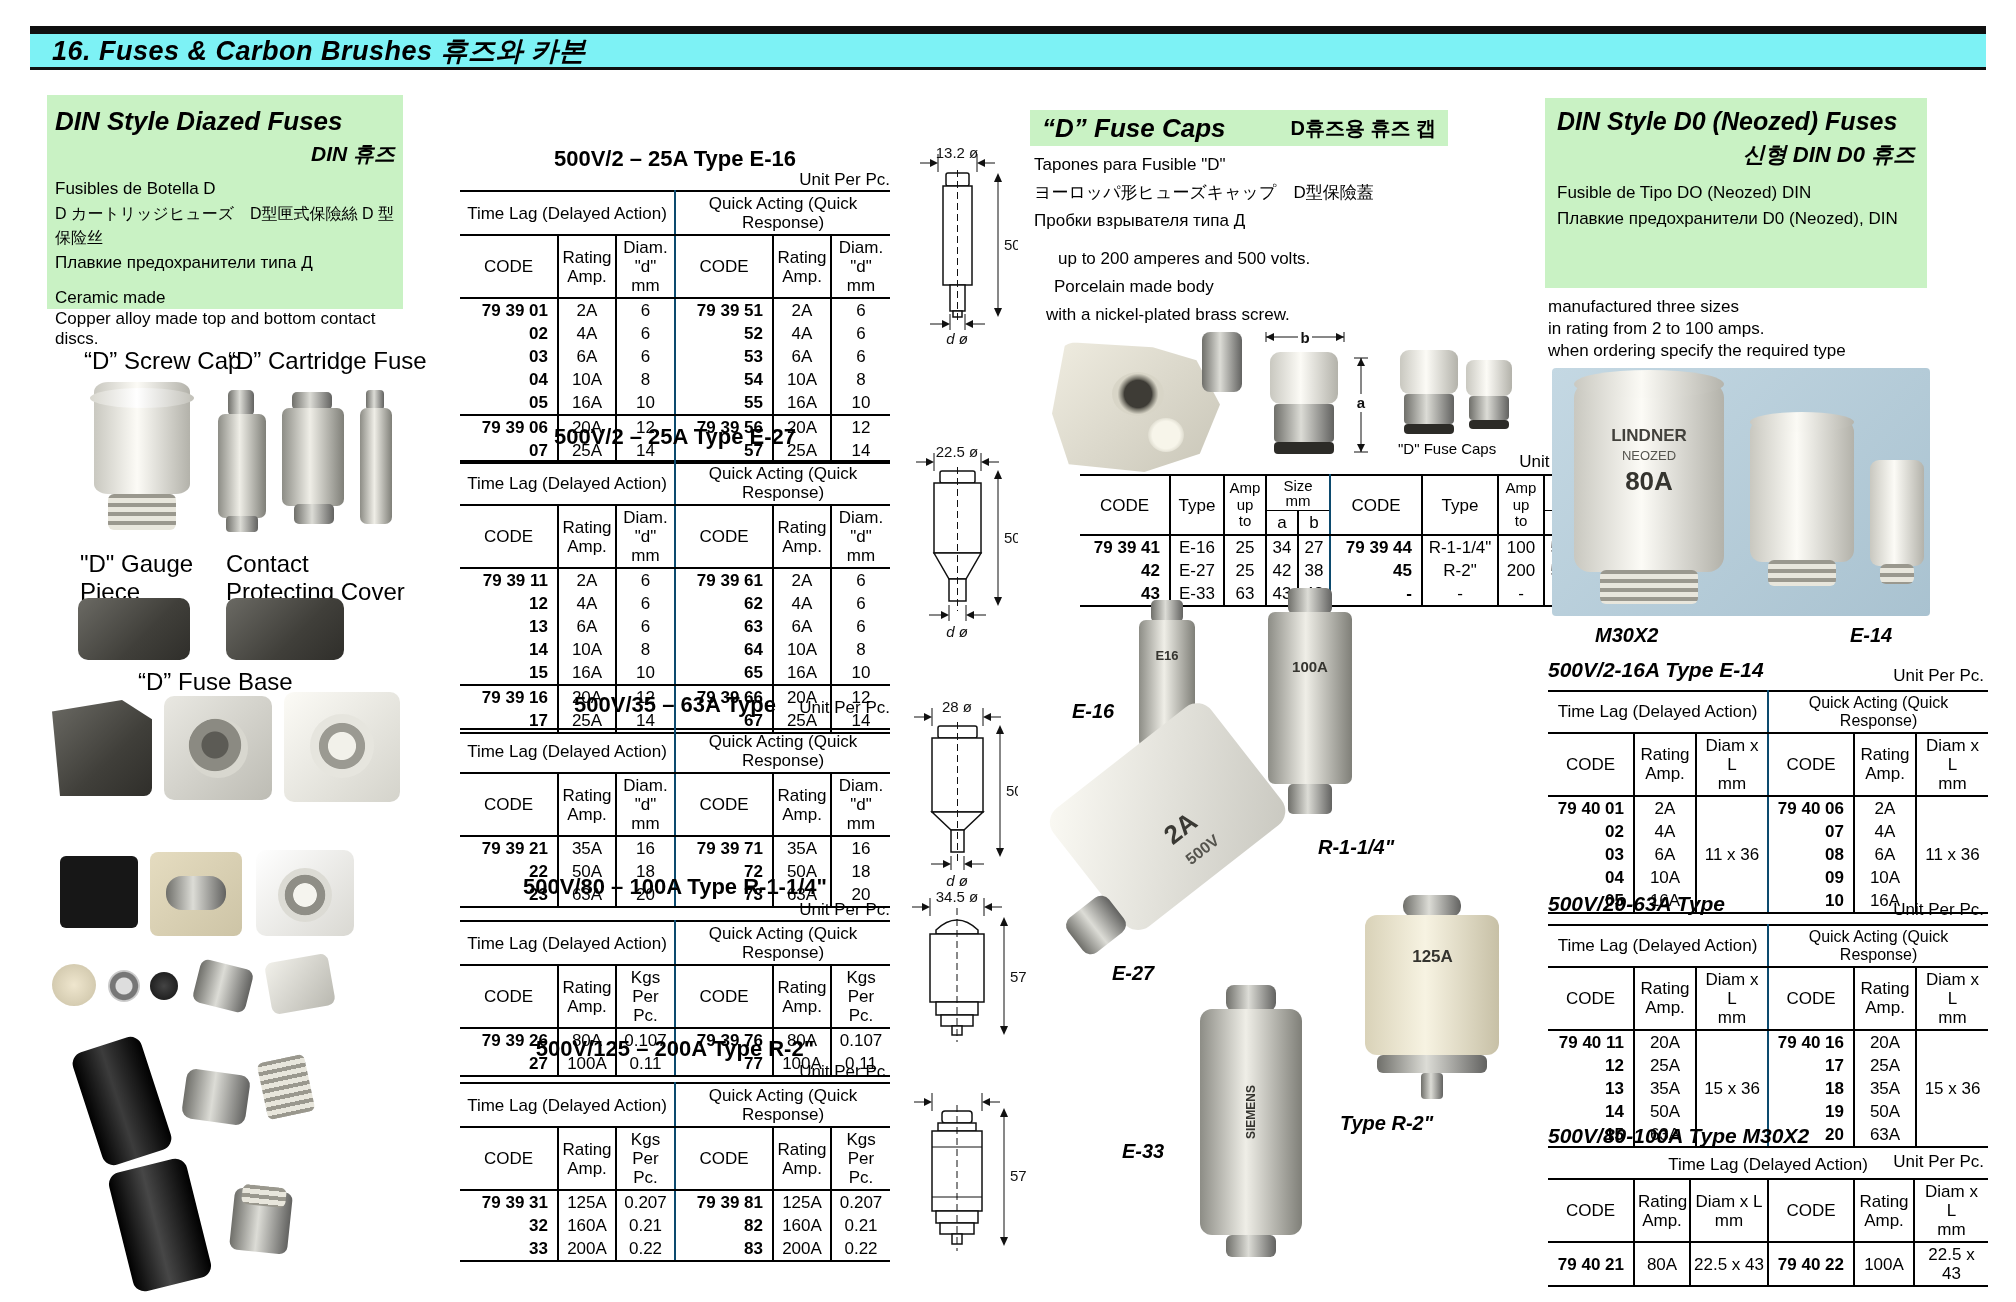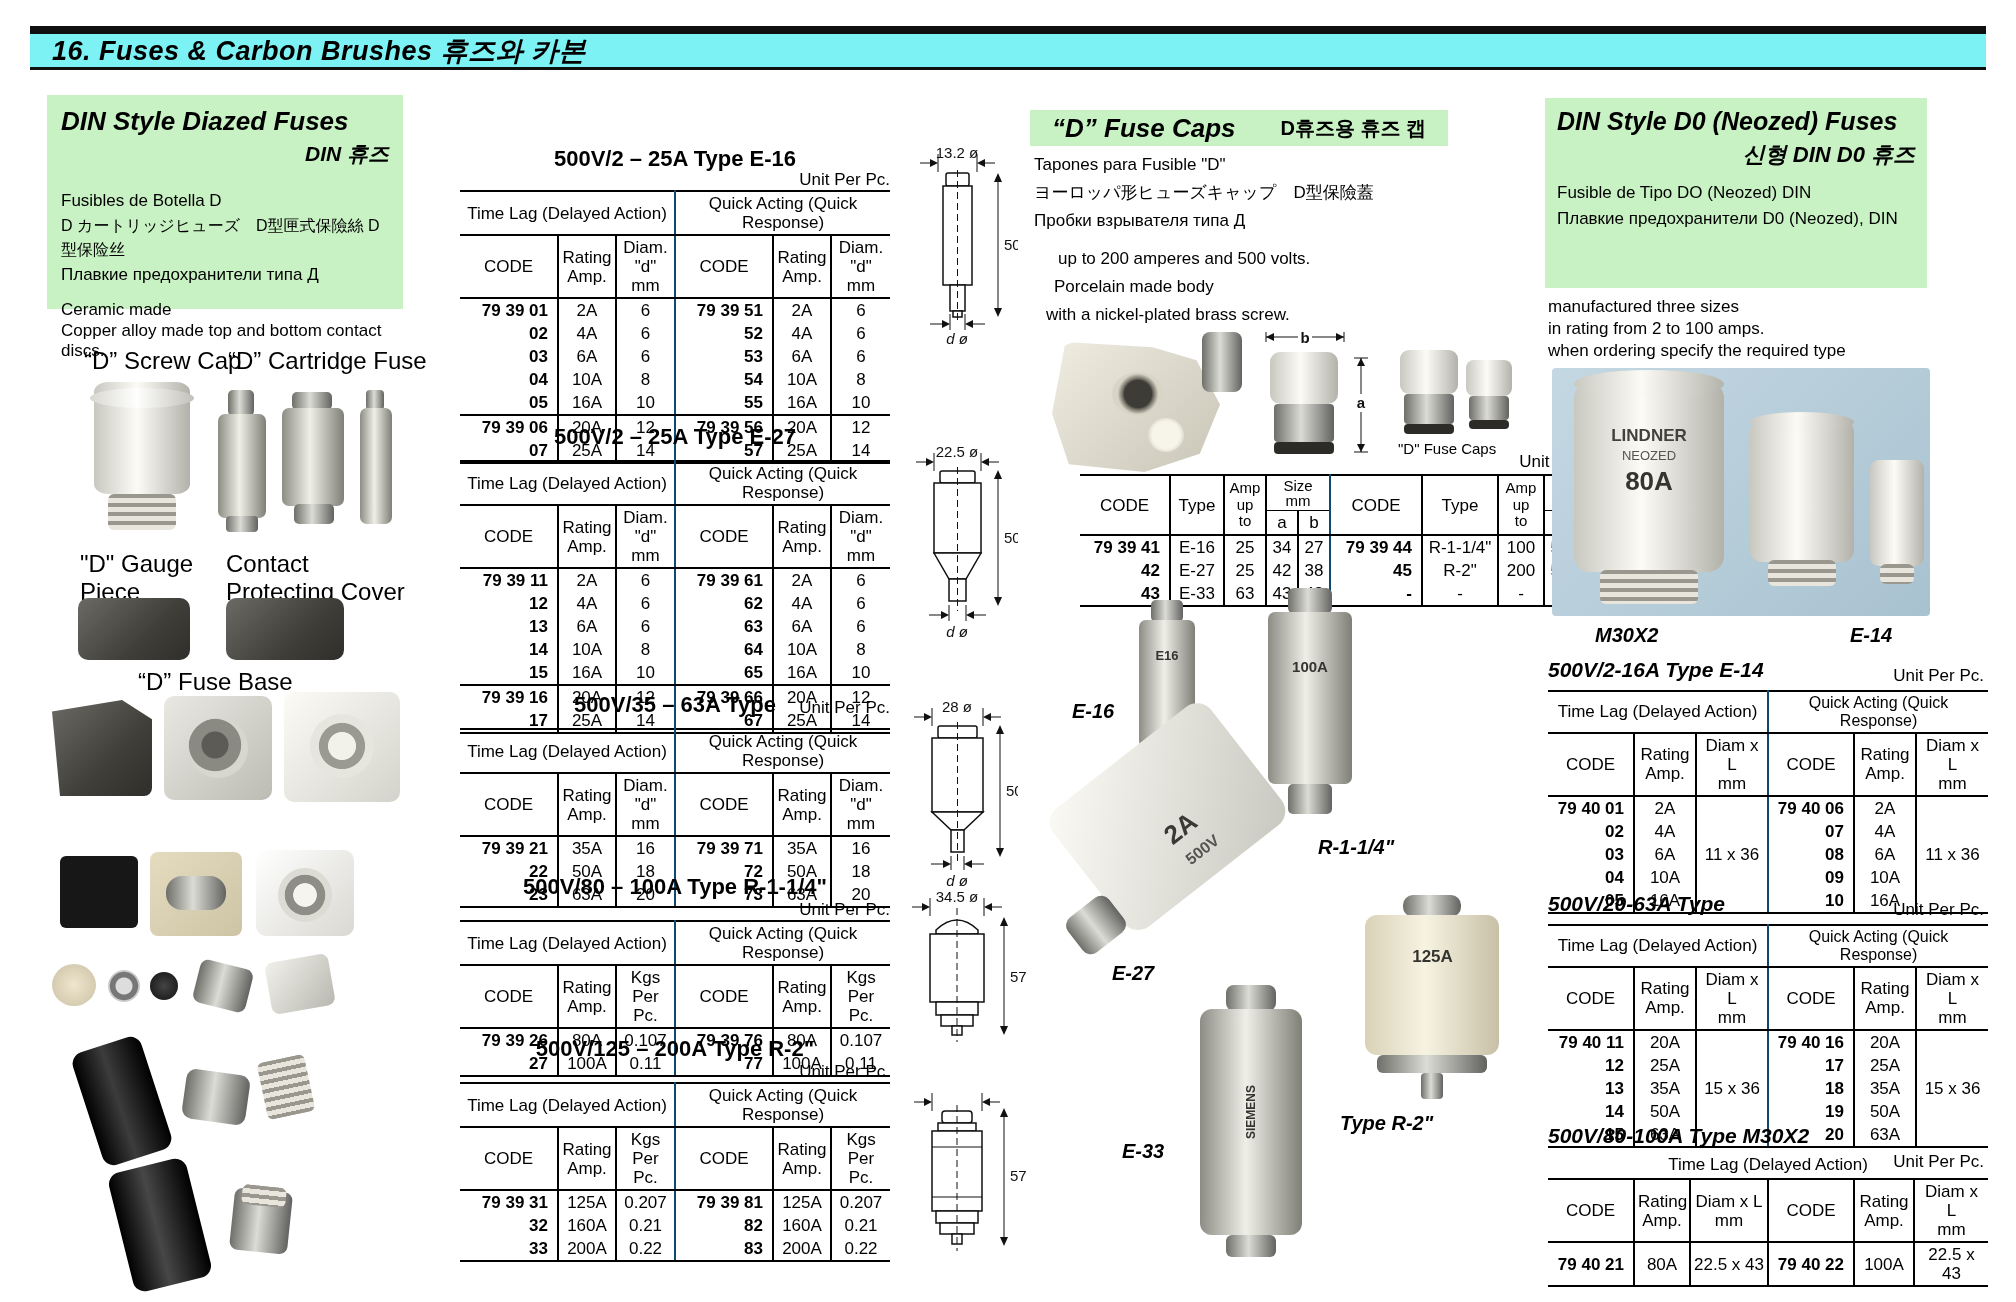--- a/index.html
+++ b/index.html
@@ -5,21 +5,21 @@
 *{box-sizing:border-box}
 html,body{margin:0;padding:0;background:#e8e8e8}
 .page{position:relative;width:2016px;height:1302px;background:#fff;overflow:hidden;
       font-family:"Liberation Sans",sans-serif;color:#000}
 .abs{position:absolute}
 
 .top-blackbar{background:#101010}
 .cyan-band{background:#7df2f5;border-bottom:3px solid #101010;display:flex;align-items:center}
 .band-title{font-weight:bold;font-style:italic;font-size:27px;padding-left:22px;letter-spacing:.5px}
 
-.greenbox{background:#c9f2c4;padding:12px 14px}
+.greenbox{background:#c9f2c4;padding:12px 8px}
 .greenbar{background:#c9f2c4;display:flex;align-items:center;justify-content:center}
 .sec-title{font-weight:bold;font-style:italic;font-size:26px;line-height:1.1}
 .sec-sub-kr{font-weight:bold;font-style:italic;font-size:21px;text-align:right;margin-top:4px}
 .txt{font-size:17px;line-height:1.55}
 .txt-sm{font-size:16px;line-height:1.5}
 .pre{white-space:pre-line}
 .caption{font-size:24px}
 .photo-label{font-weight:bold;font-style:italic;font-size:20px}
 .unit{font-size:17px}
 
@@ -51,21 +51,21 @@
 <div class="page">
 
   <div class="abs top-blackbar" style="left:30px;top:26px;width:1956px;height:8px"></div>
   <div class="abs cyan-band" style="left:30px;top:34px;width:1956px;height:36px">
     <span class="band-title">16. Fuses &amp; Carbon Brushes  휴즈와 카본</span>
   </div>
 
   <div class="abs greenbox" style="left:47px;top:95px;width:356px;height:214px">
     <div class="sec-title">DIN Style Diazed Fuses</div>
     <div class="sec-sub-kr">DIN 휴즈</div>
-    <div class="txt" style="margin-top:20px">Fusibles de Botella D</div>
+    <div class="txt" style="margin-top:8px">Fusibles de Botella D</div>
     <div class="txt-sm">D カートリッジヒューズ　D型匣式保險絲  D 型保险丝</div>
     <div class="txt">Плавкие предохранители типа Д</div>
     <div class="txt" style="margin-top:12px;line-height:1.2">Ceramic  made</div>
     <div class="txt" style="line-height:1.2">Copper alloy made top and bottom contact discs.</div>
   </div>
 
   <div class="abs caption" style="left:84px;top:347px">“D” Screw Cap</div>
   <div class="abs caption" style="left:228px;top:347px">“D” Cartridge Fuse</div>
 
   <div class="abs" style="left:90px;top:382px;width:104px;height:152px">
@@ -590,21 +590,21 @@
       <rect x="42" y="138" width="34" height="11" fill="#fff" stroke="#111" stroke-width="1.5"></rect>
       <rect x="54" y="149" width="10" height="10" fill="#fff" stroke="#111" stroke-width="1.5"></rect>
       <path d="M59,20 V166" stroke="#111" stroke-dasharray="7 4" stroke-width="1"></path>
       <path d="M106,26 V158" stroke="#111" fill="none"></path>
       <polygon points="106,23 102,32 110,32" fill="#111"></polygon>
         <polygon points="106,161 102,152 110,152" fill="#111"></polygon>
       <text x="112" y="96">57</text>
     </svg>
   </div>
 
-  <div class="abs greenbar" style="left:1030px;top:110px;width:418px;height:36px;justify-content:space-between;padding:0 22px">
+  <div class="abs greenbar" style="left:1030px;top:110px;width:418px;height:36px;justify-content:space-between;padding:0 12px">
     <span class="sec-title">“D” Fuse Caps</span>
     <span style="font-weight:bold;font-size:20px">D휴즈용  휴즈 캡</span>
   </div>
   <div class="abs txt" style="left:1034px;top:152px">Tapones para Fusible "D"</div>
   <div class="abs txt" style="left:1034px;top:180px">ヨーロッパ形ヒューズキャップ　D型保險蓋</div>
   <div class="abs txt" style="left:1034px;top:208px">Пробки взрывателя типа Д</div>
   <div class="abs txt" style="left:1058px;top:246px">up to 200  amperes and 500 volts.</div>
   <div class="abs txt" style="left:1054px;top:274px">Porcelain made  body</div>
   <div class="abs txt" style="left:1046px;top:302px">with a nickel-plated brass screw.</div>
 

